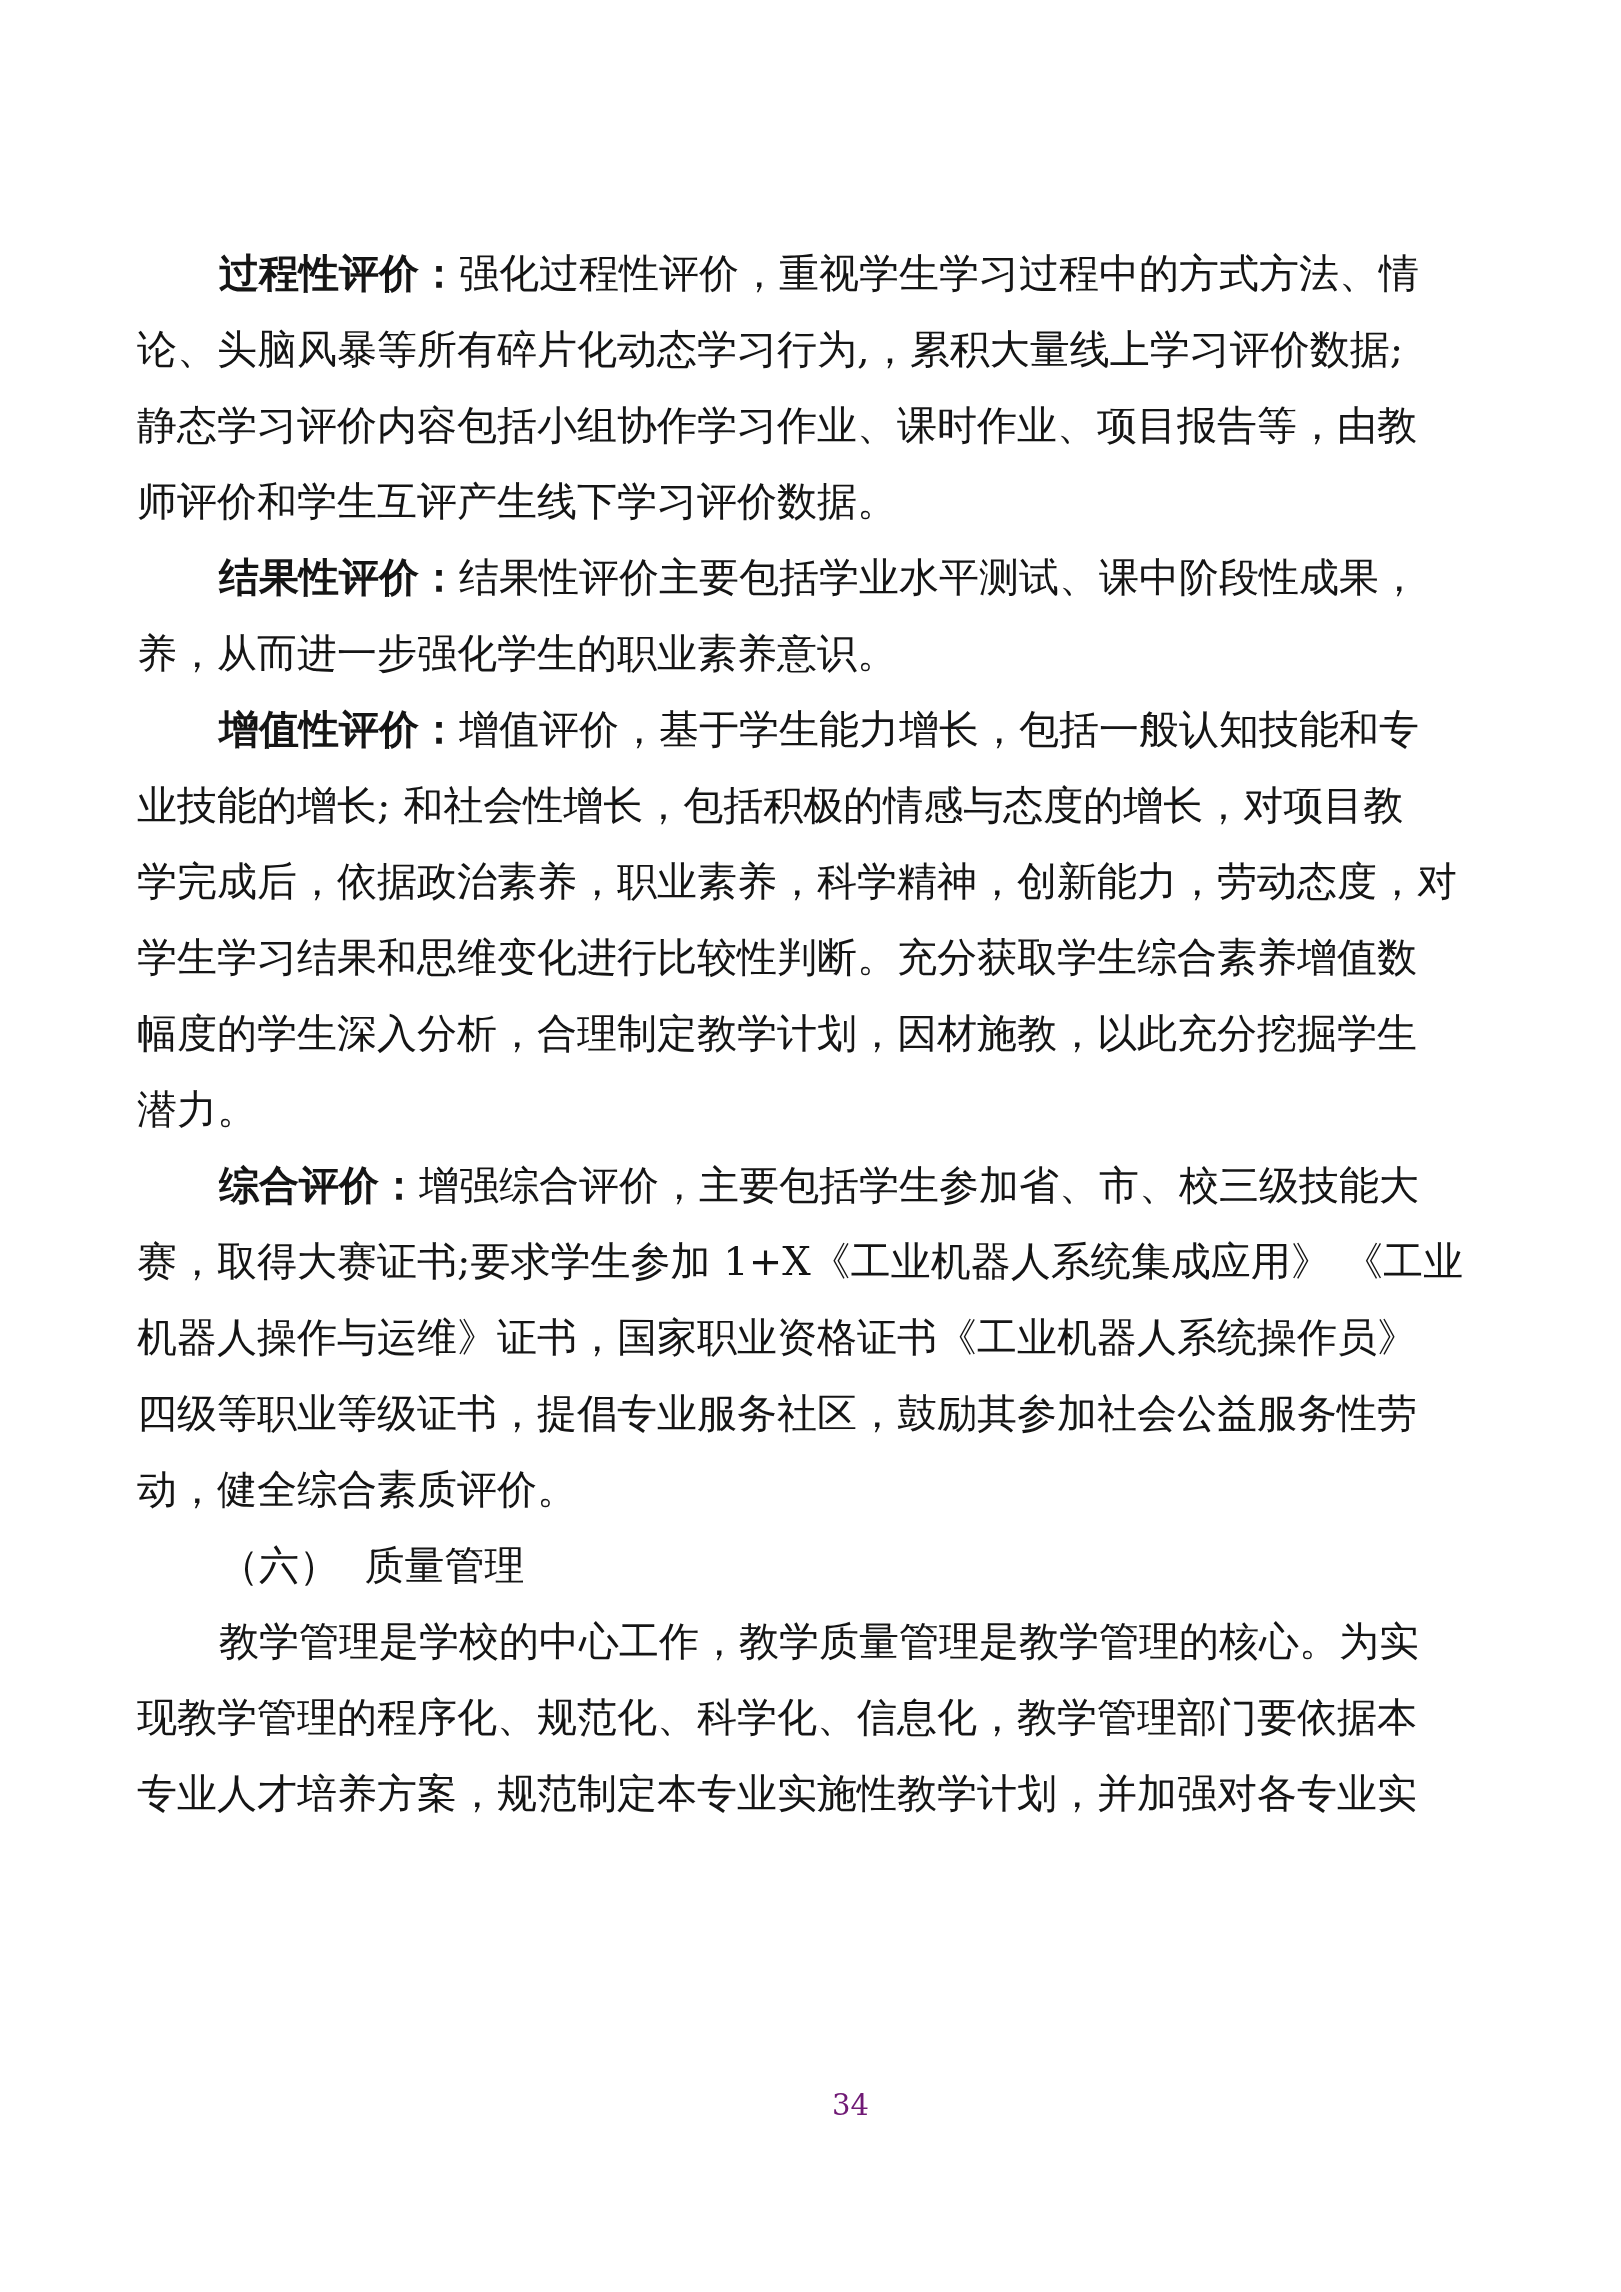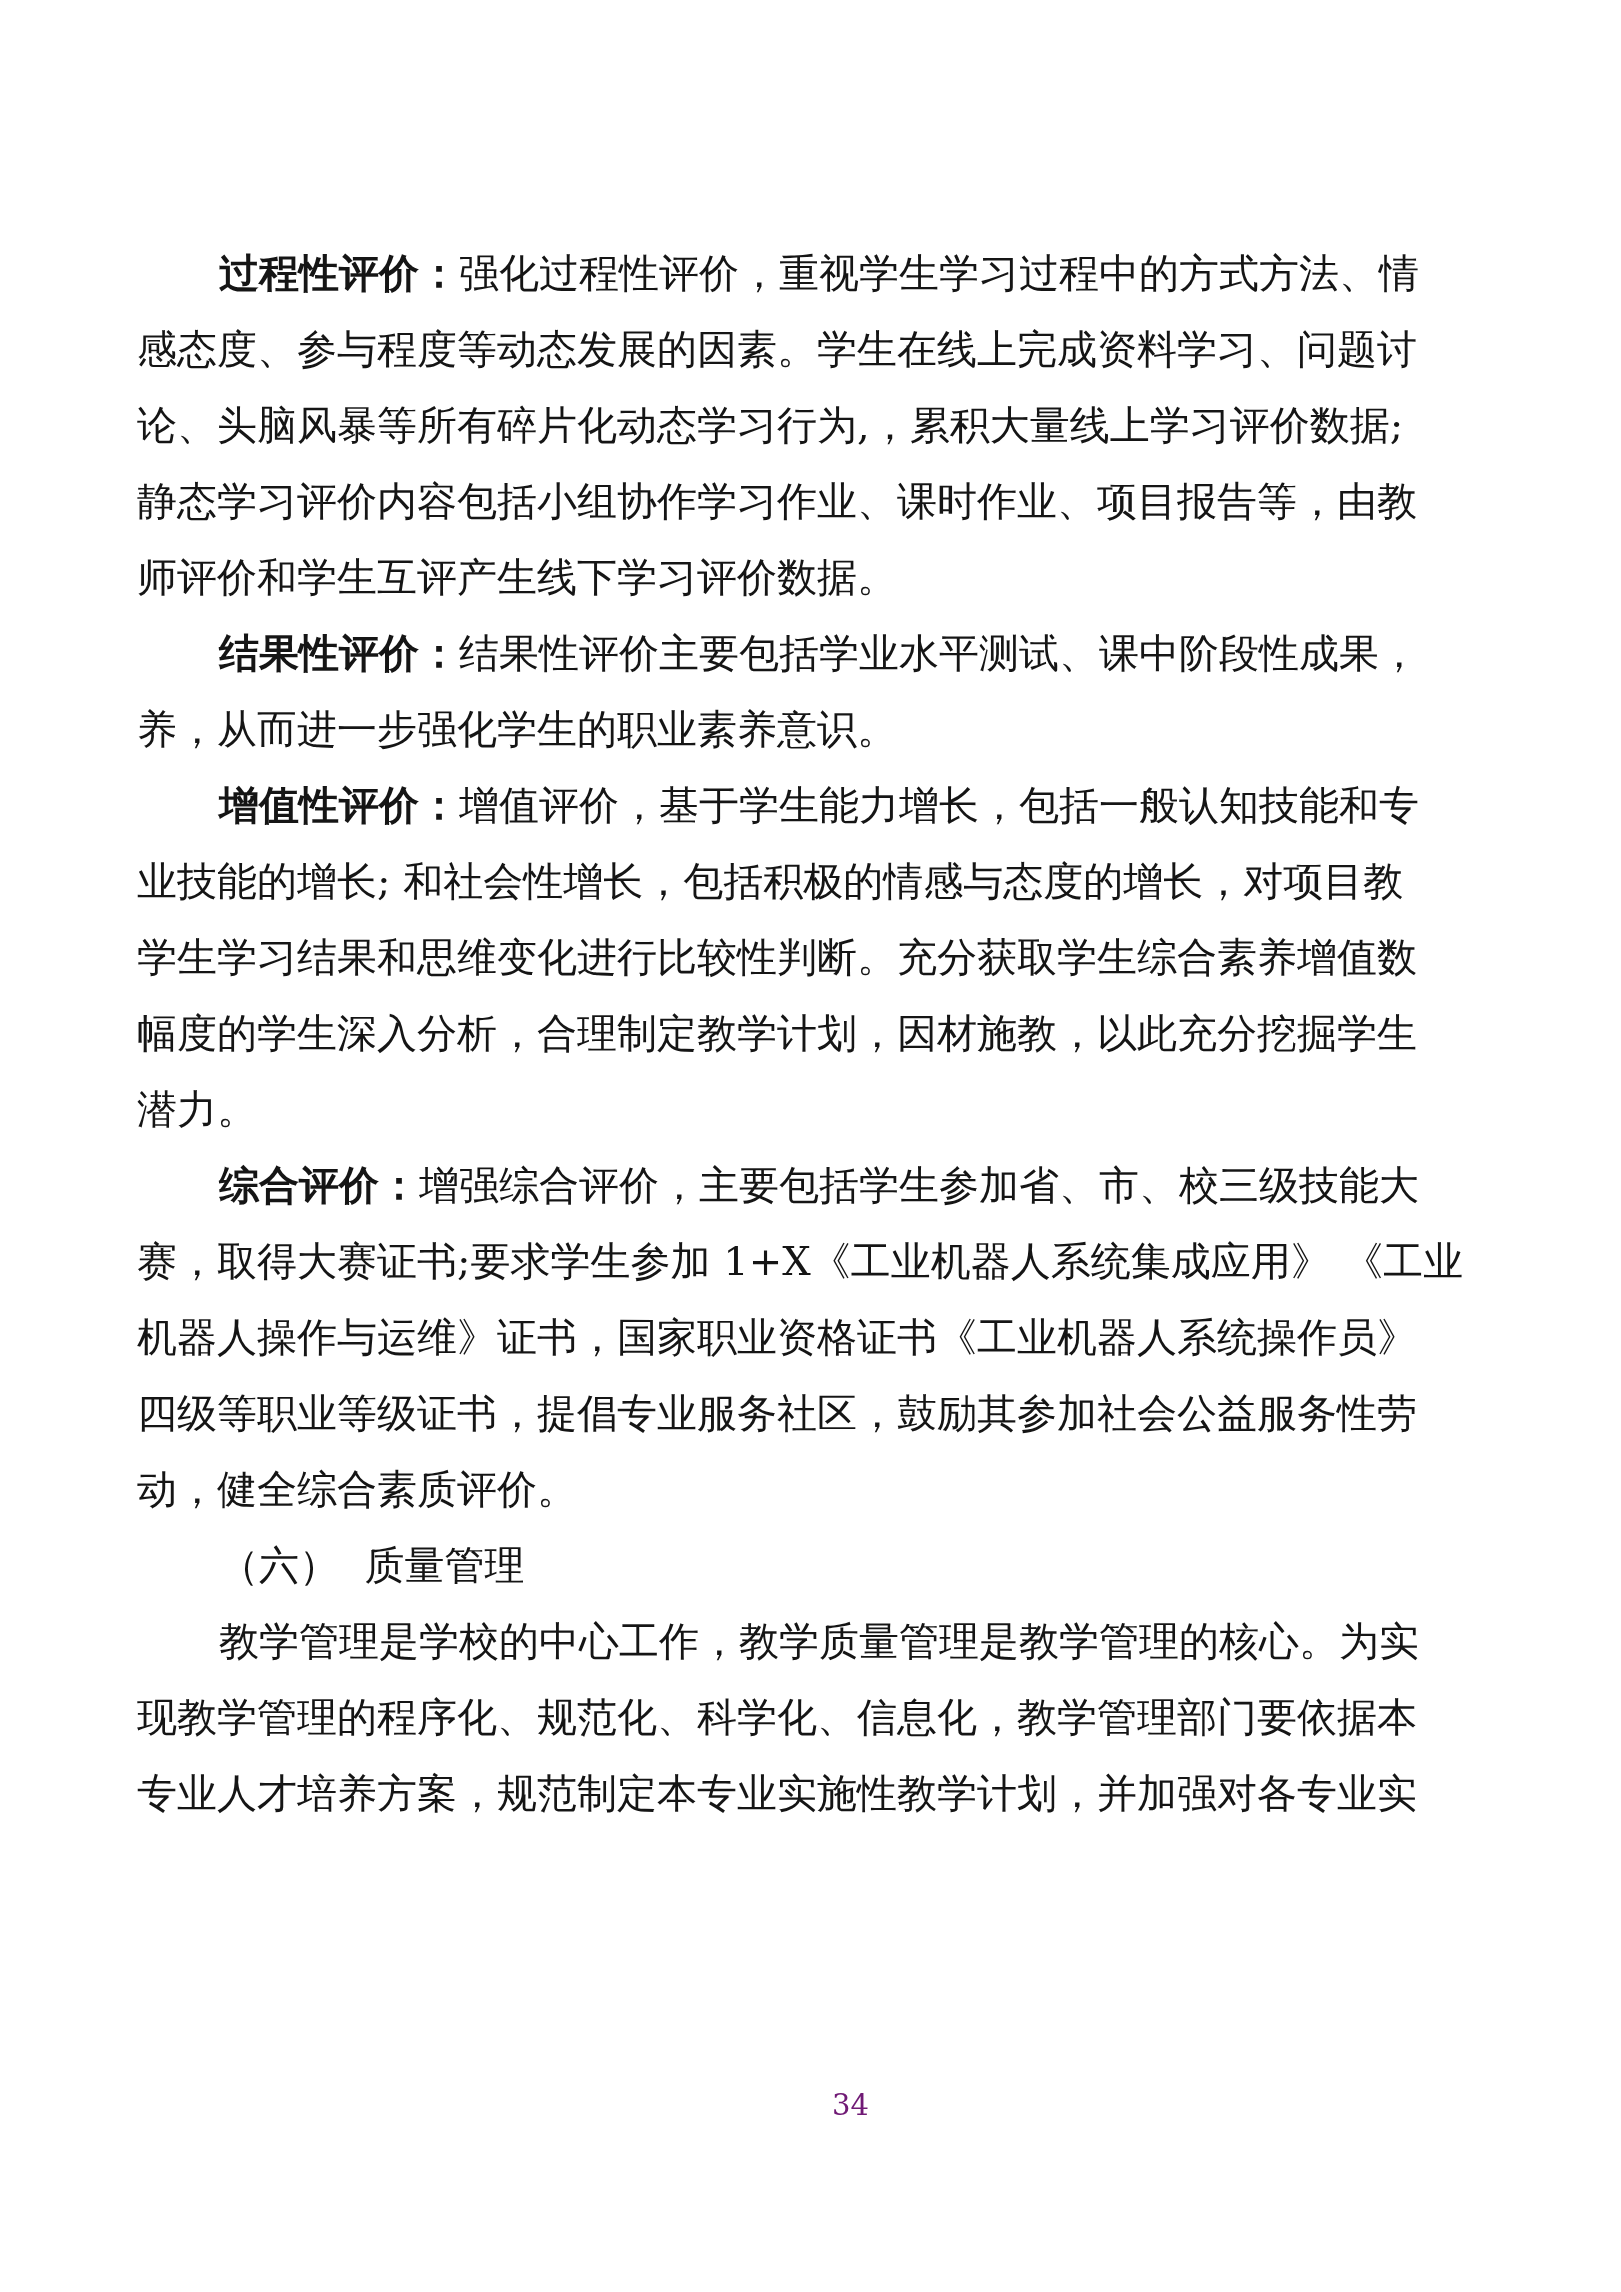--- a/index.html
+++ b/index.html
@@ -47,28 +47,28 @@
     font-family: "DejaVu Serif", "Liberation Serif", serif;
     padding-left: 40px;
   }
 </style>
 </head>
 <body>
 
 <div class="page">
   <div class="content">
       <div class="line indent"><span class="bold">过程性评价：</span><span>强化过程性评价，重视学生学习过程中的方式方法、情</span></div>
-      <div class="line"><span>感态度、参与程度等动态发展的因素。学生在线上完成资料学习、问题讨</span></div>
       <div class="line"><span>论、头脑风暴等所有碎片化动态学习行为,，累积大量线上学习评价数据;</span></div>
       <div class="line"><span>静态学习评价内容包括小组协作学习作业、课时作业、项目报告等，由教</span></div>
       <div class="line"><span>师评价和学生互评产生线下学习评价数据。</span></div>
       <div class="line indent"><span class="bold">结果性评价：</span><span>结果性评价主要包括学业水平测试、课中阶段性成果，</span></div>
       <div class="line"><span>养，从而进一步强化学生的职业素养意识。</span></div>
       <div class="line indent"><span class="bold">增值性评价：</span><span>增值评价，基于学生能力增长，包括一般认知技能和专</span></div>
       <div class="line"><span>业技能的增长; 和社会性增长，包括积极的情感与态度的增长，对项目教</span></div>
+      <div class="line"><span>学完成后，依据政治素养，职业素养，科学精神，创新能力，劳动态度，对</span></div>
       <div class="line"><span>学生学习结果和思维变化进行比较性判断。充分获取学生综合素养增值数</span></div>
       <div class="line"><span>幅度的学生深入分析，合理制定教学计划，因材施教，以此充分挖掘学生</span></div>
       <div class="line"><span>潜力。</span></div>
       <div class="line indent"><span class="bold">综合评价：</span><span>增强综合评价，主要包括学生参加省、市、校三级技能大</span></div>
       <div class="line"><span>赛，取得大赛证书;要求学生参加 1+X《工业机器人系统集成应用》 《工业</span></div>
       <div class="line"><span>机器人操作与运维》证书，国家职业资格证书《工业机器人系统操作员》</span></div>
       <div class="line"><span>四级等职业等级证书，提倡专业服务社区，鼓励其参加社会公益服务性劳</span></div>
       <div class="line"><span>动，健全综合素质评价。</span></div>
       <div class="line indent"><span>（六）  质量管理</span></div>
       <div class="line indent"><span>教学管理是学校的中心工作，教学质量管理是教学管理的核心。为实</span></div>

